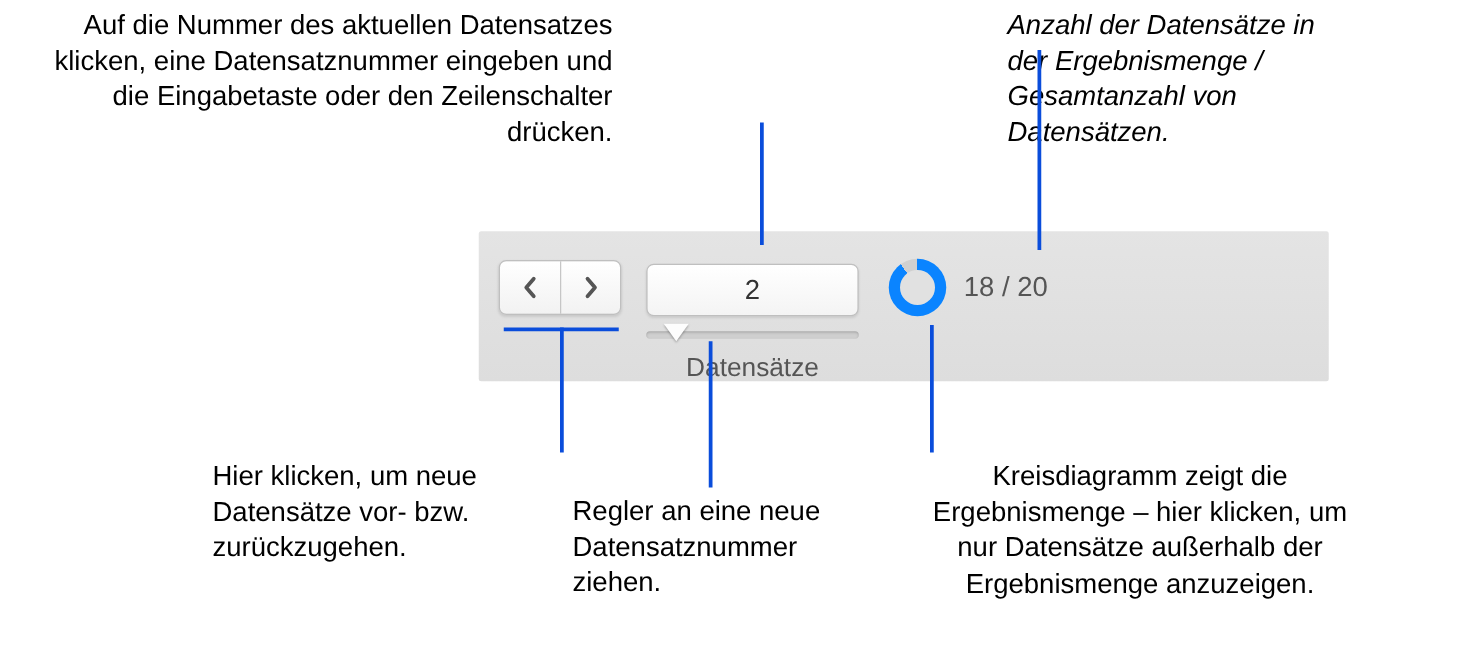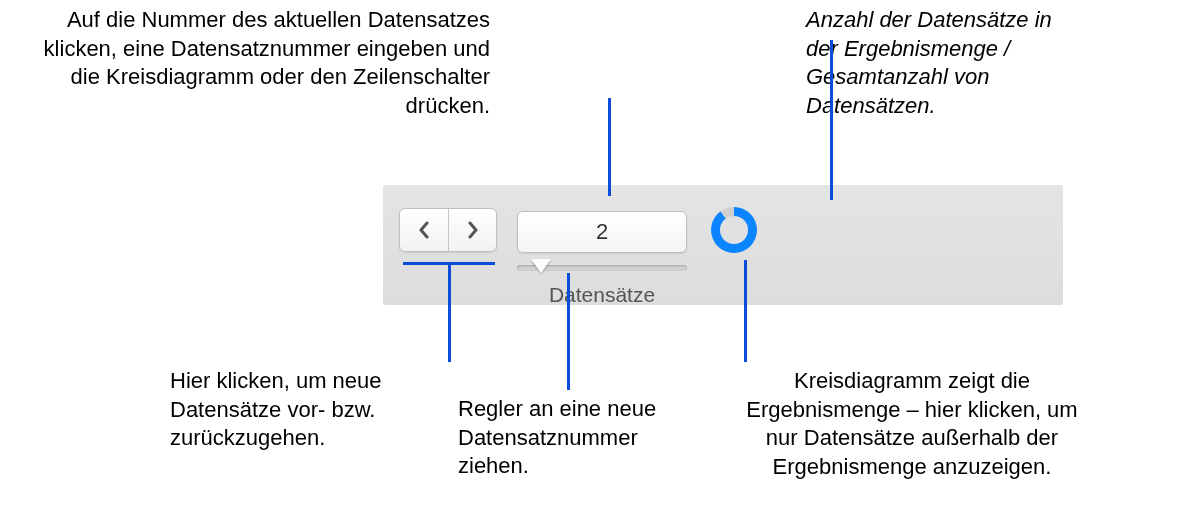--- a/index.html
+++ b/index.html
@@ -124,21 +124,21 @@
     font-size: 22px;
   }
   .leader {
     position: absolute;
     background: #0a4ddb;
   }
 </style>
 </head>
 <body>
 
-<div class="callout" style="left:10px; top:6px; width:480px; text-align:right;">Auf die Nummer des aktuellen Datensatzes klicken, eine Datensatznummer eingeben und die Kreisdiagramm oder den Zeilenschalter drücken.</div>
+<div class="callout" style="left:10px; top:6px; width:480px; text-align:right;">Auf die Nummer des aktuellen Datensatzes klicken, eine Datensatznummer eingeben und die Eingabetaste oder den Zeilenschalter drücken.</div>
 
 <div class="callout" style="left:806px; top:6px; width:260px;font-style:italic;">Anzahl der Datensätze in der Ergebnismenge / Gesamtanzahl von Datensätzen.</div>
 
 <div class="toolbar">
 
   <div class="nav-seg">
     <div class="nav-btn">
       <svg width="14" height="18" viewBox="0 0 14 18">
           <path d="M10 2 L4 9 L10 16" stroke="#555" stroke-width="3" fill="none" stroke-linecap="round" stroke-linejoin="round"></path>
         </svg>
@@ -157,20 +157,21 @@
       <div class="slider-thumb"></div>
     </div>
     <div class="records-label">Datensätze</div>
   </div>
 
   <div class="pie-col">
     <div class="pie"></div>
   </div>
 
   <div class="status-col">
+    <div>18 / 20</div>
   </div>
 
 </div>
 
 <div class="callout" style="left:170px; top:367px; width:260px;">Hier klicken, um neue Datensätze vor- bzw. zurückzugehen.</div>
 
 <div class="callout" style="left:458px; top:395px; width:230px;">Regler an eine neue Datensatznummer ziehen.</div>
 
 <div class="callout" style="left:742px; top:367px; width:340px;text-align:center;">Kreisdiagramm zeigt die Ergebnismenge – hier klicken, um nur Datensätze außerhalb der Ergebnismenge anzuzeigen.</div>
 

